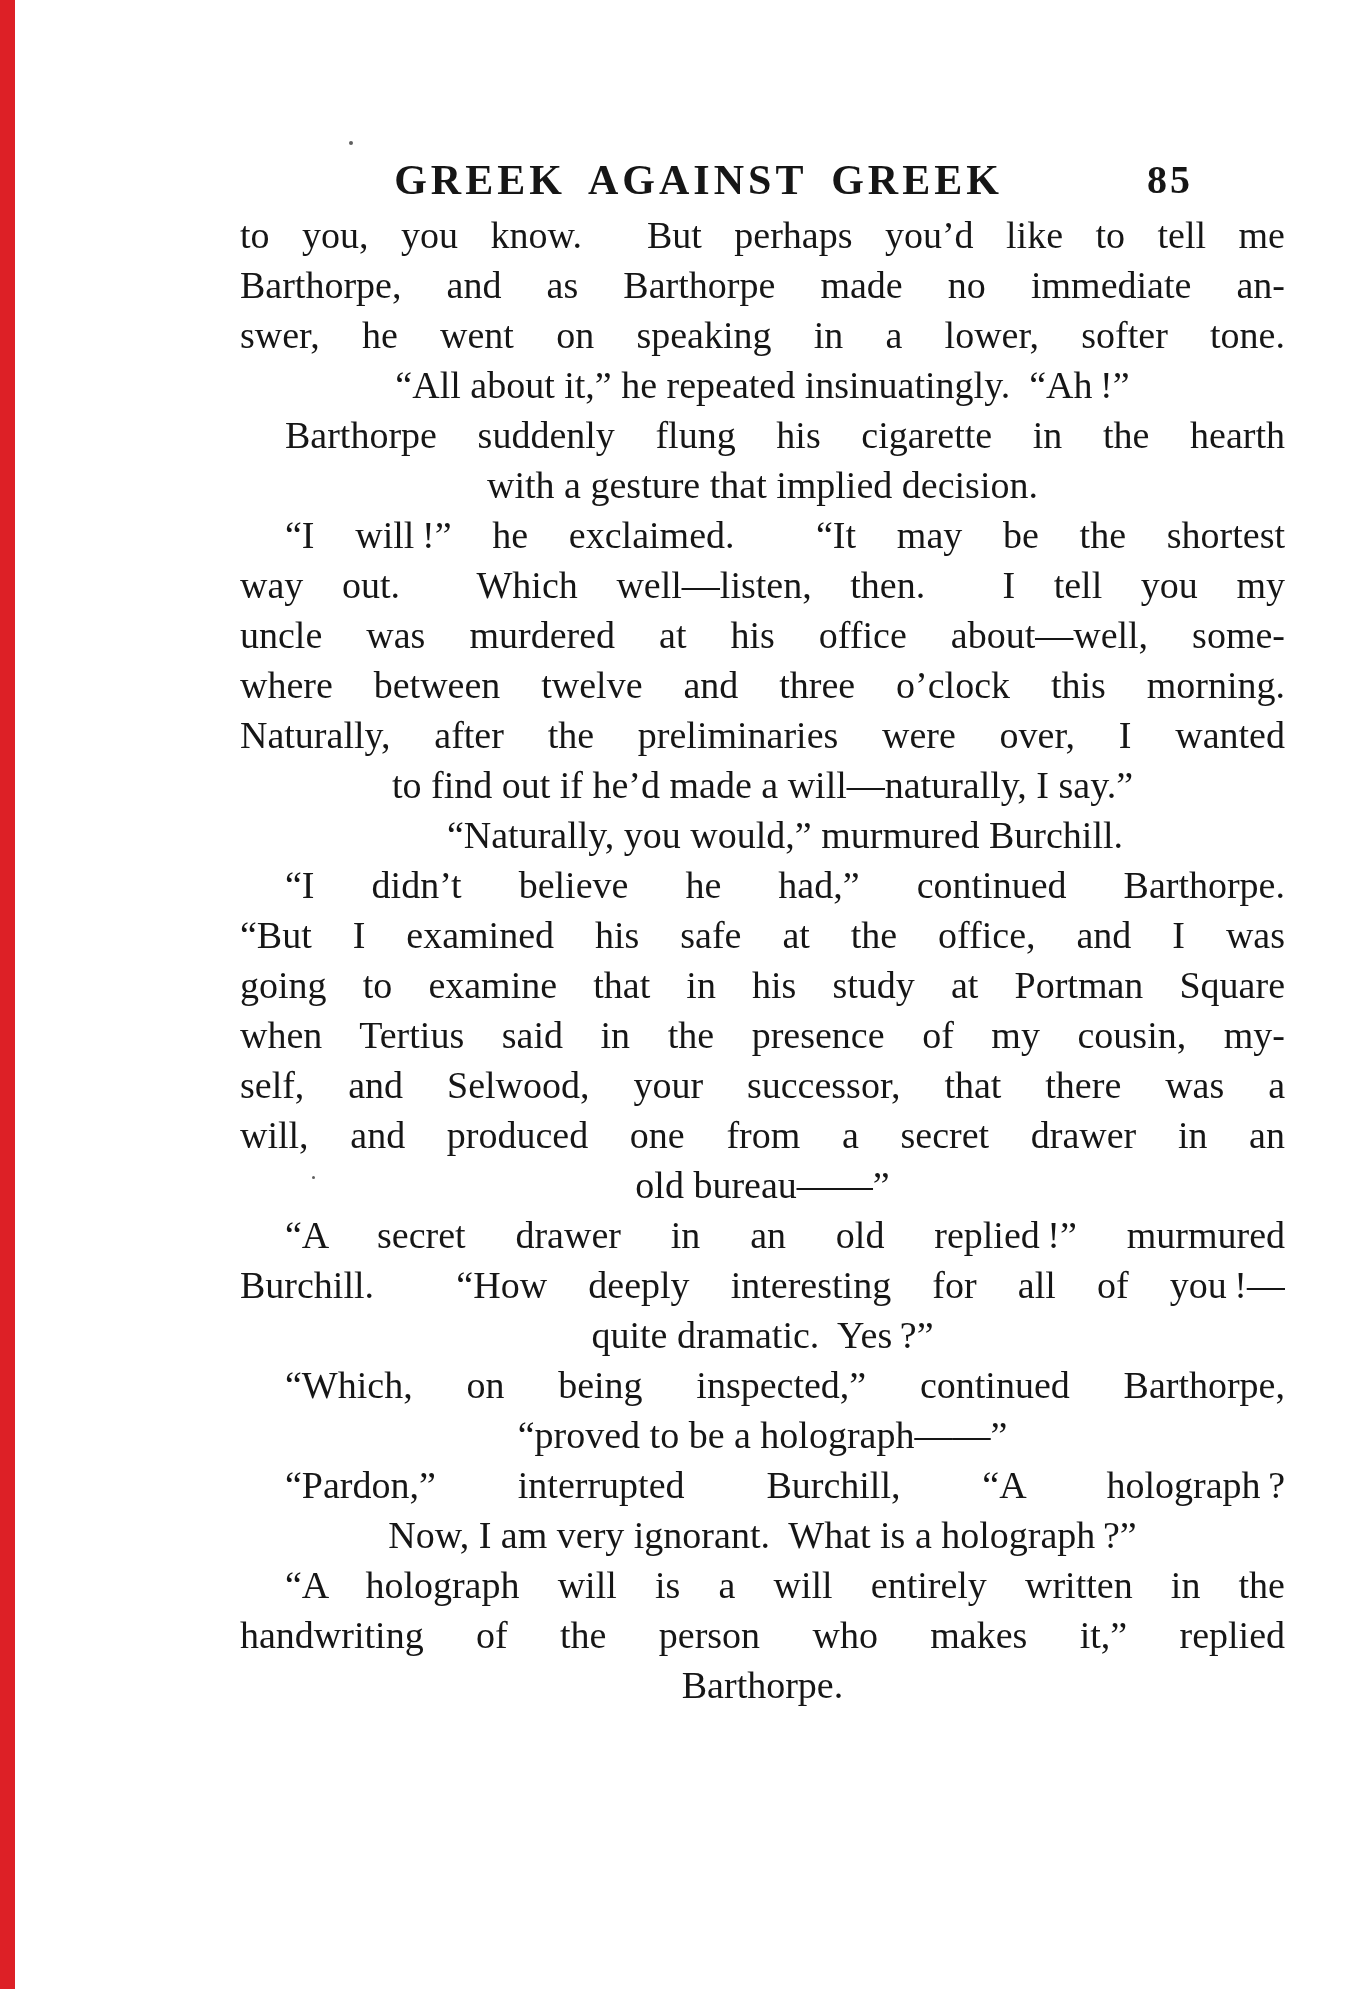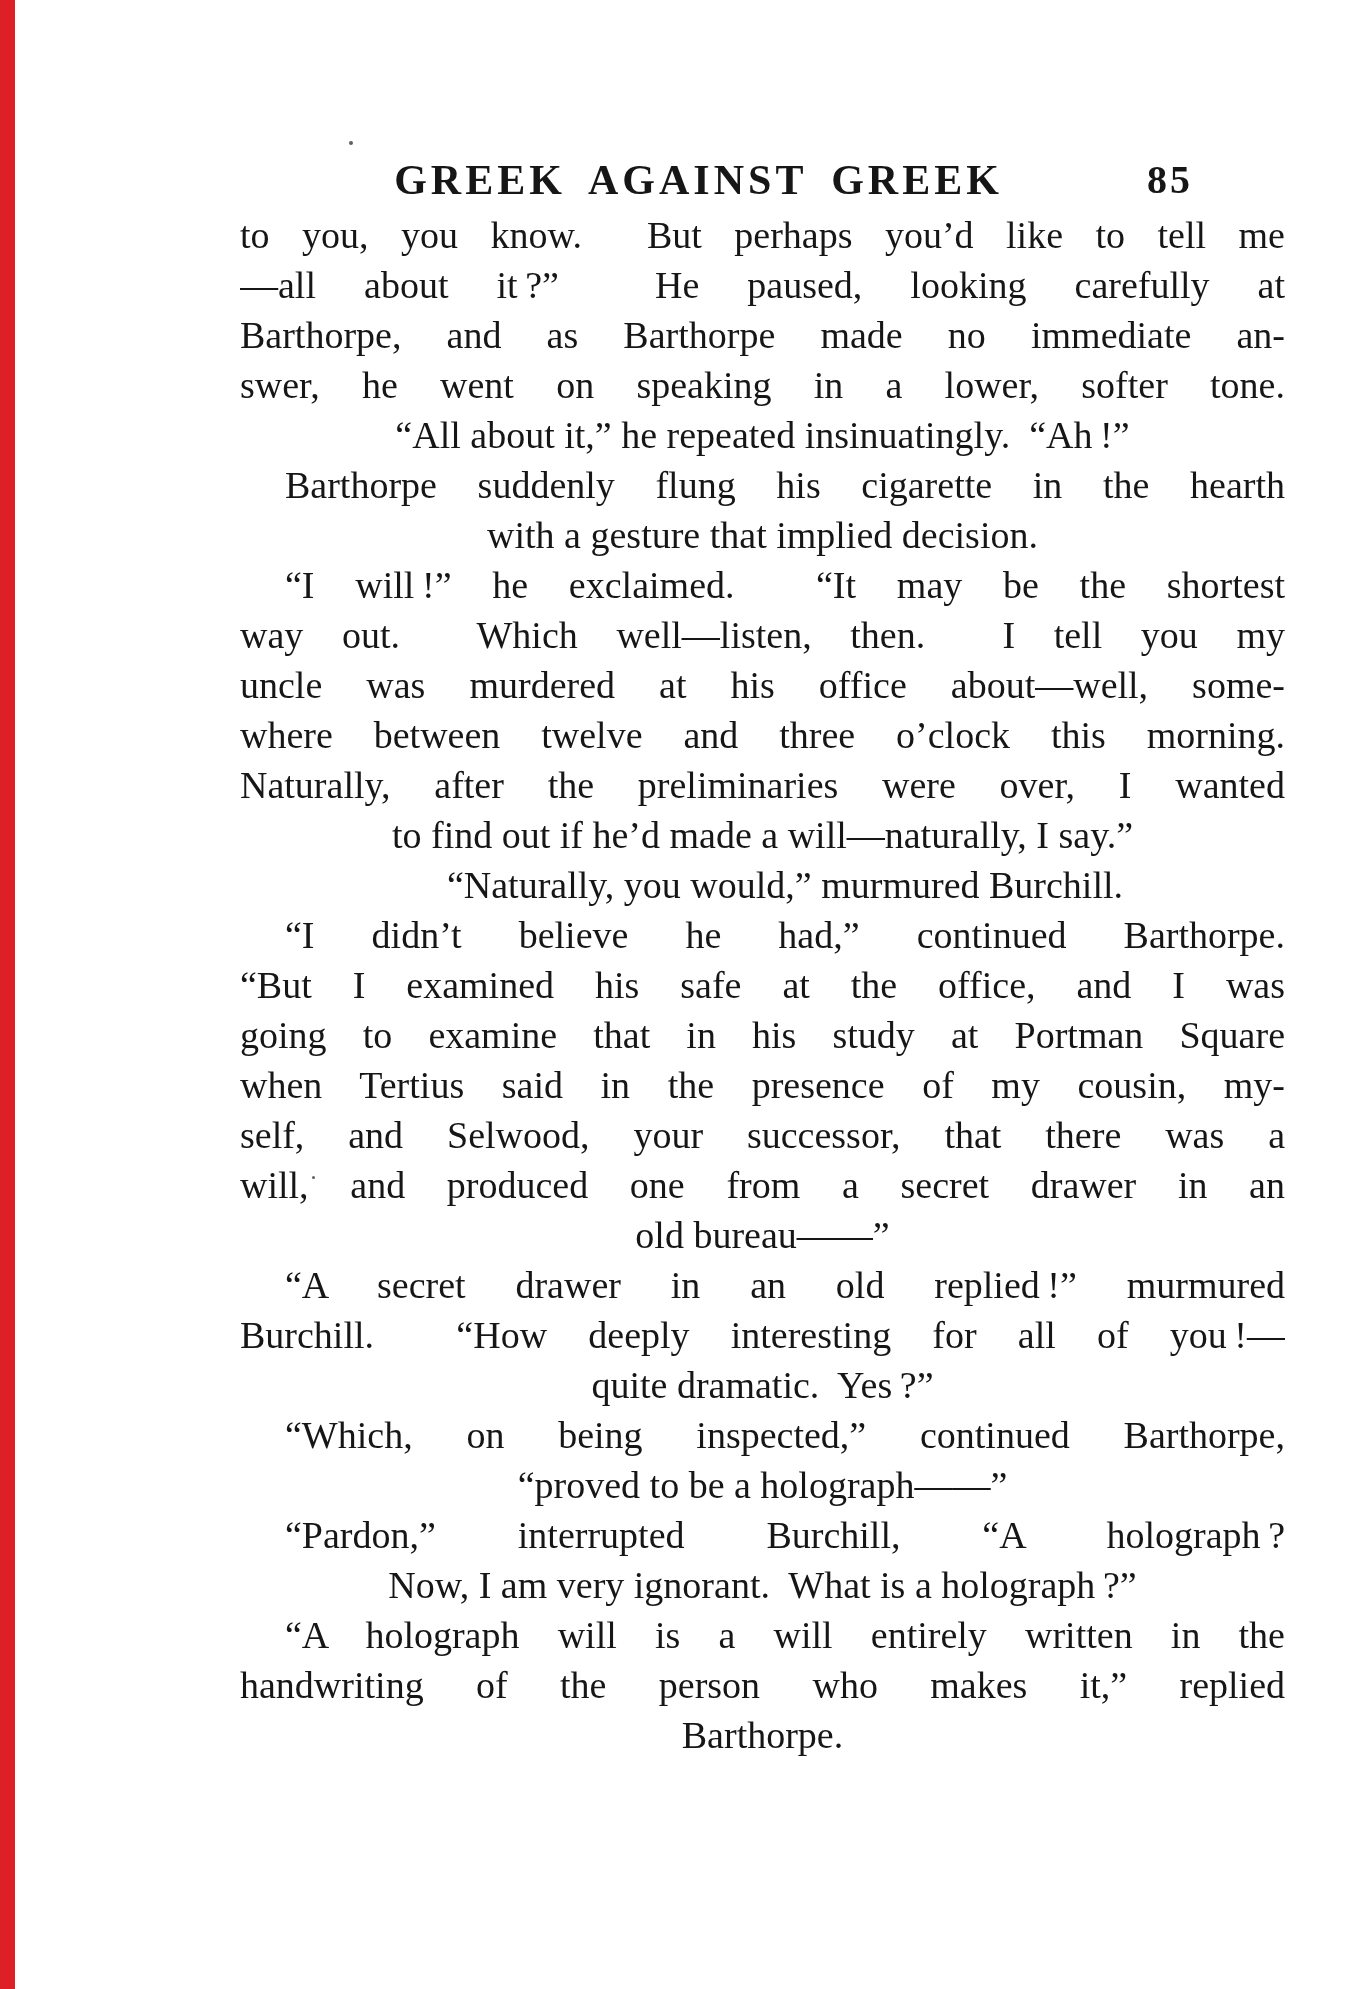--- a/index.html
+++ b/index.html
@@ -74,21 +74,20 @@
 
   <div class="red-strip"></div>
 
   <div class="running-header">
     <span class="header-title">GREEK AGAINST GREEK</span>
     <span class="page-number">85</span>
   </div>
 
   <div class="body-text">
     <div class="line j">to you, you know.  But perhaps you’d like to tell me</div>
-    <div class="line j">—all about it ?”  He paused, looking carefully at</div>
     <div class="line j">Barthorpe, and as Barthorpe made no immediate an-</div>
     <div class="line j">swer, he went on speaking in a lower, softer tone.</div>
     <div class="line">“All about it,” he repeated insinuatingly.  “Ah !”</div>
     <div class="line j in">Barthorpe suddenly flung his cigarette in the hearth</div>
     <div class="line">with a gesture that implied decision.</div>
     <div class="line j in">“I will !” he exclaimed.  “It may be the shortest</div>
     <div class="line j">way out.  Which well—listen, then.  I tell you my</div>
     <div class="line j">uncle was murdered at his office about—well, some-</div>
     <div class="line j">where between twelve and three o’clock this morning.</div>
     <div class="line j">Naturally, after the preliminaries were over, I wanted</div>

